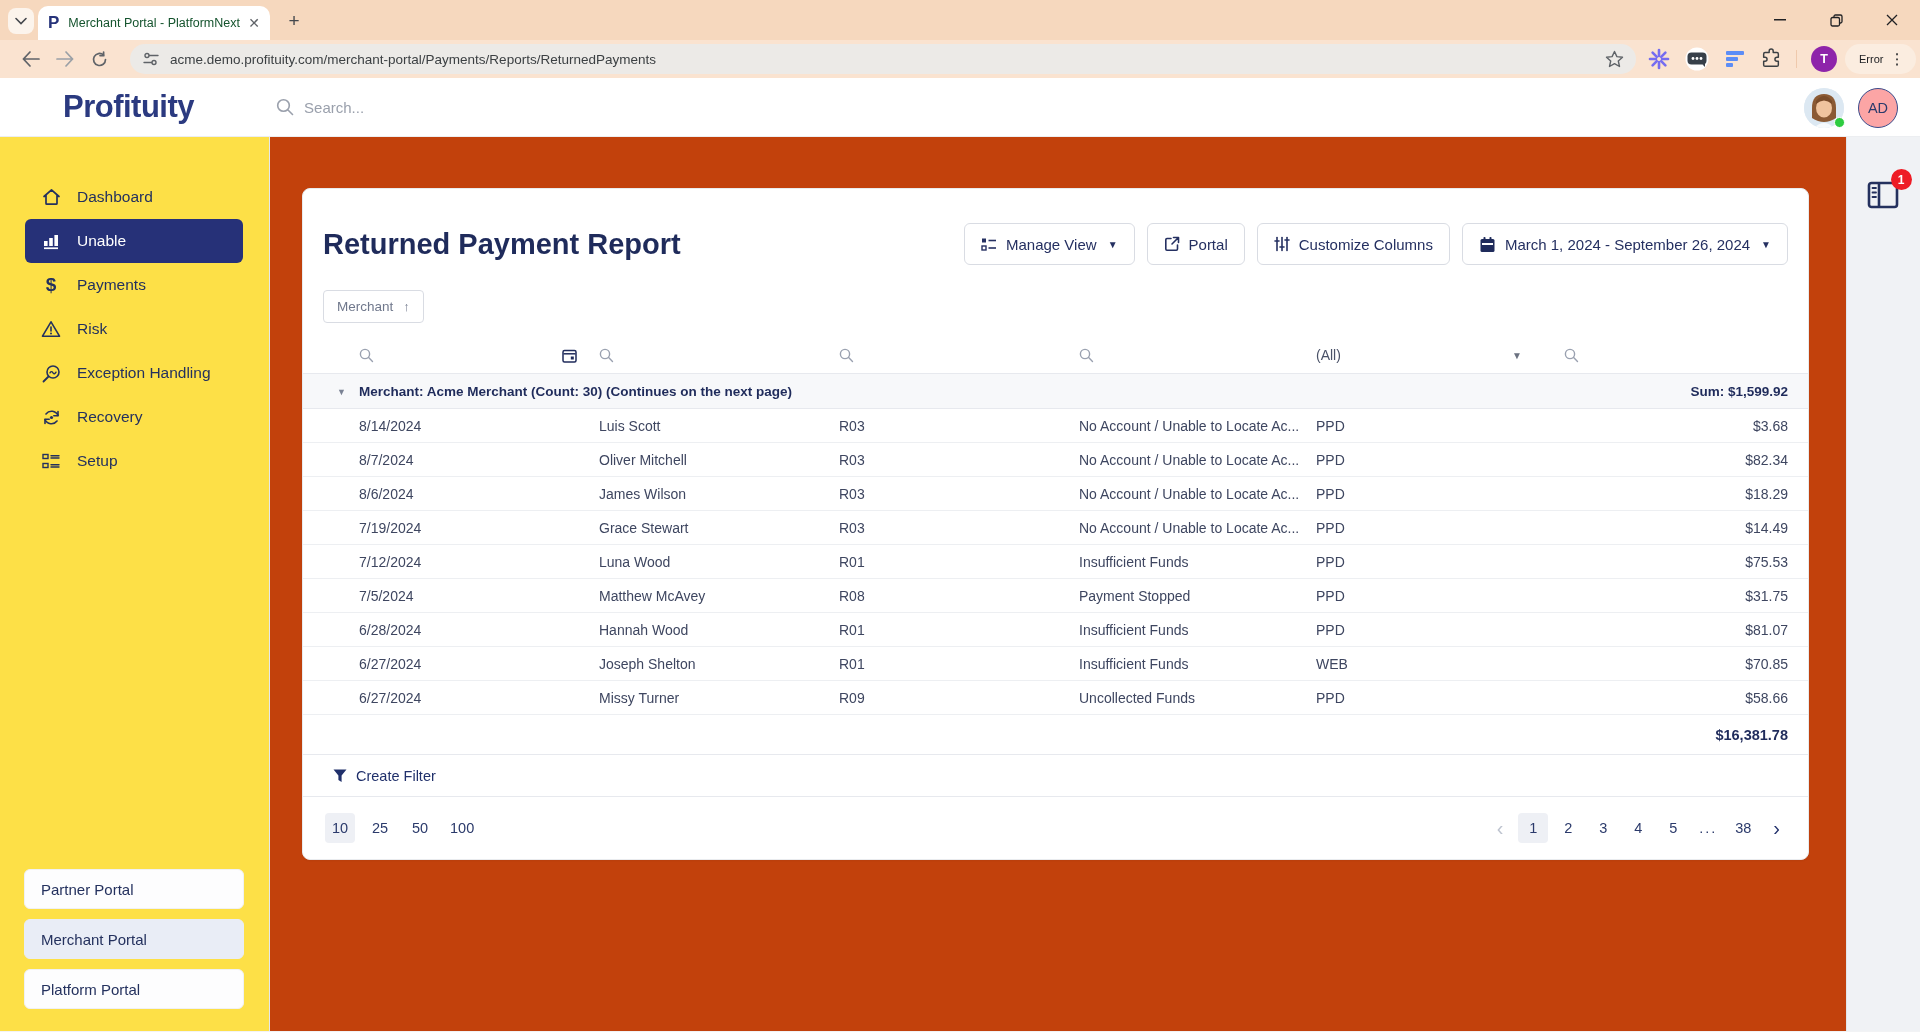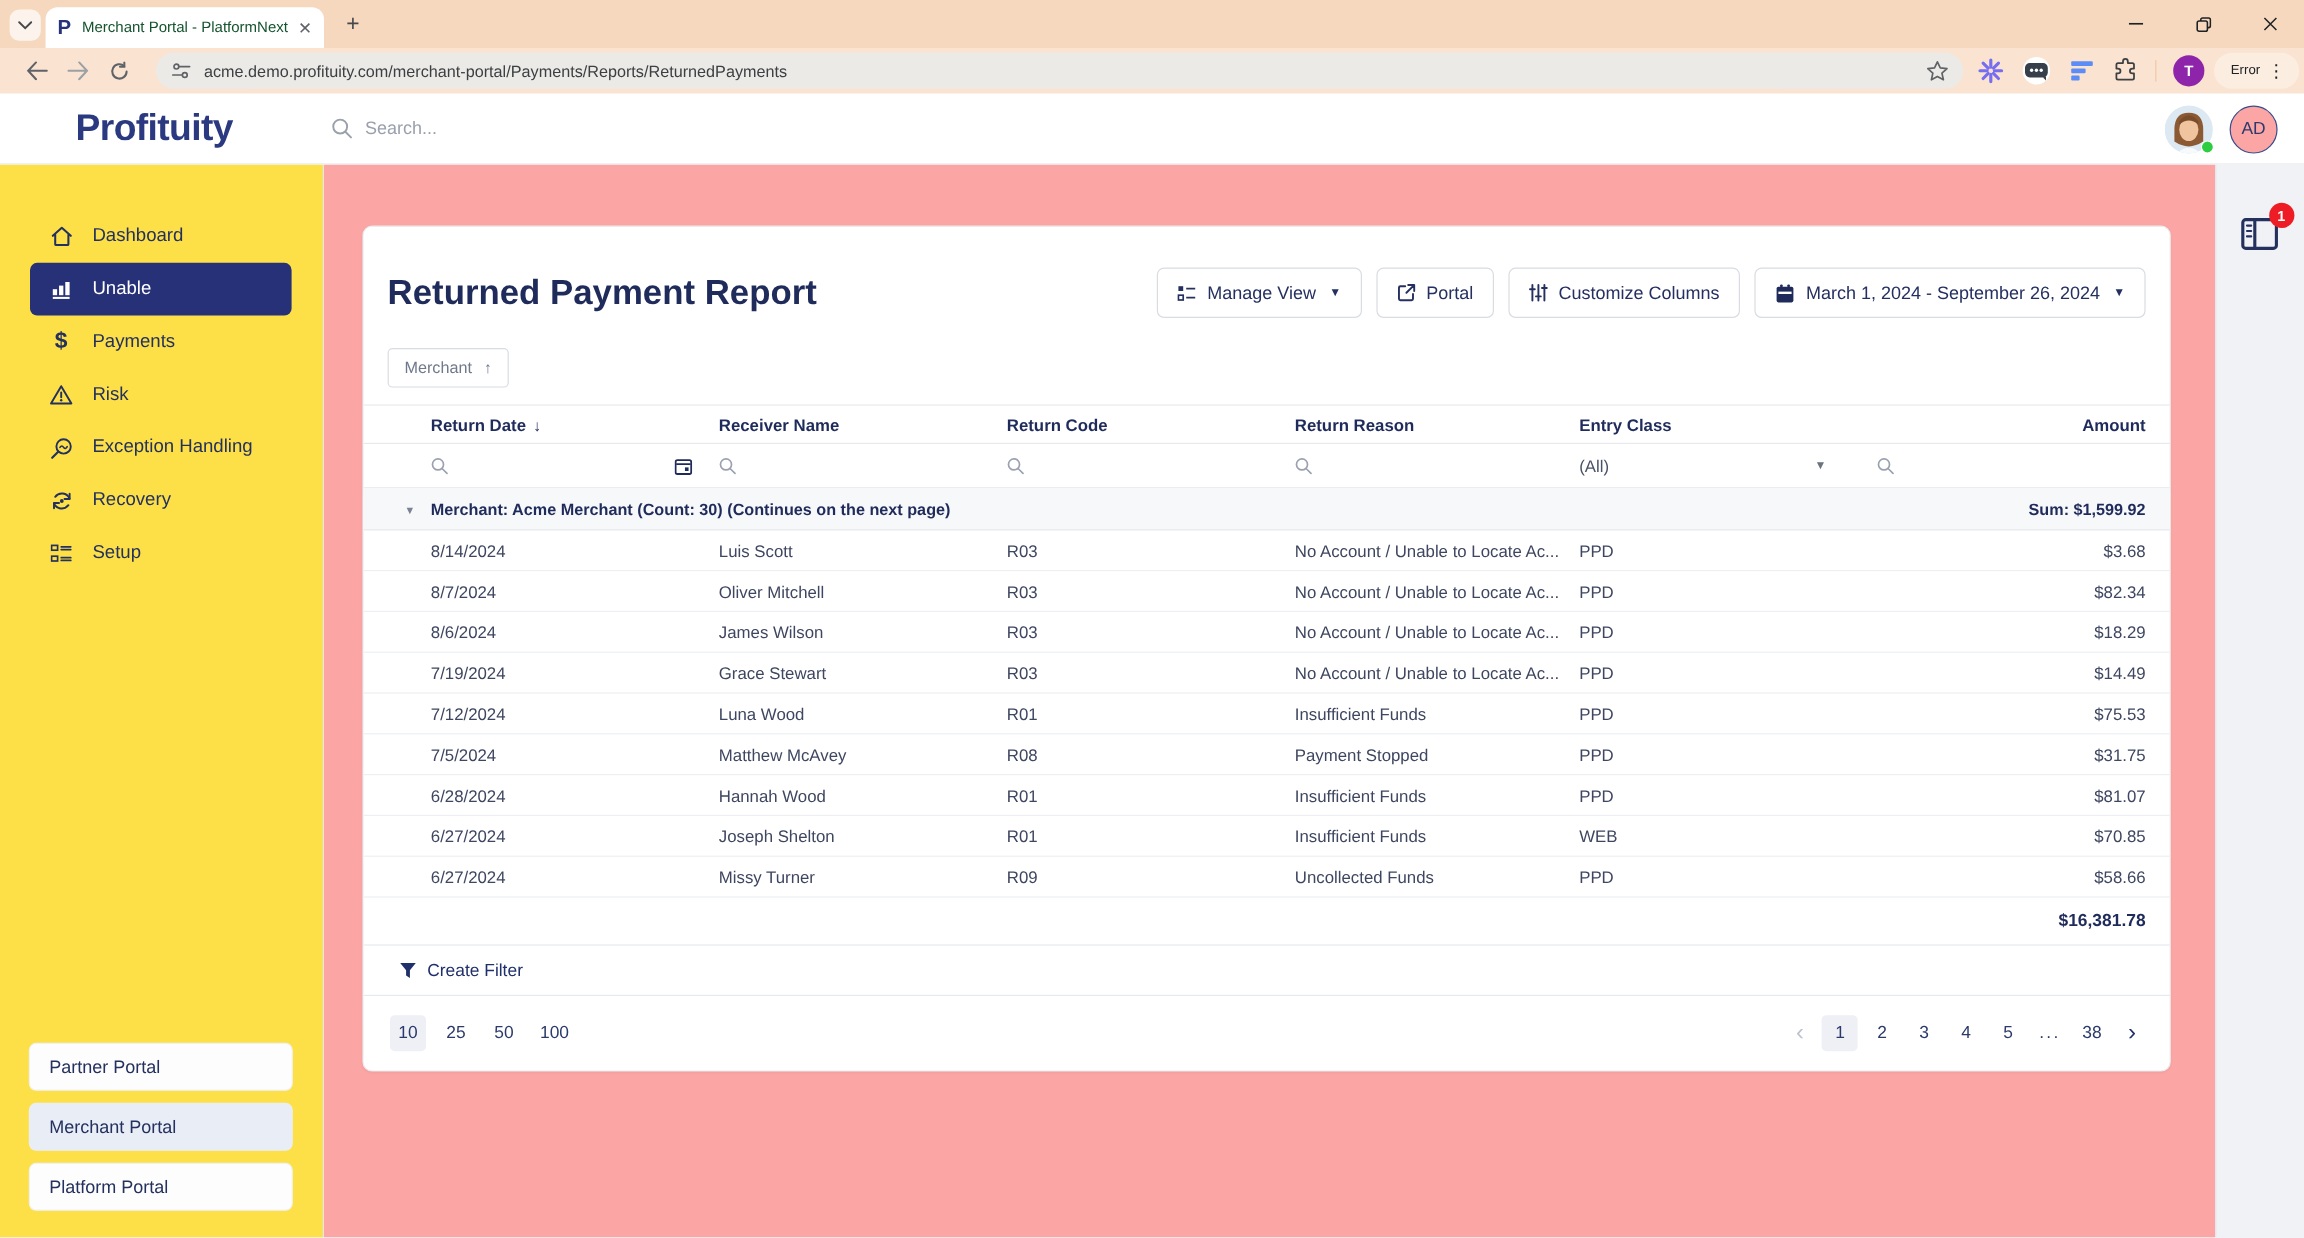--- a/index.html
+++ b/index.html
@@ -45,21 +45,21 @@
   .sidebar { width:270px; background:#fde047; border-right:1px solid #E5E7EB; display:flex; flex-direction:column; padding-top:38px; }
   .nav-item { height:44px; margin:0 26px 0 25px; padding-left:15px; border-radius:6px; display:flex; align-items:center; gap:15px; color:#24315E; font-size:15.5px; cursor:default; }
   .nav-item .ni-icon { width:22px; display:flex; justify-content:center; }
   .nav-item.selected { background:#263178; color:#FFFFFF; }
   .dollar-glyph { font-size:19px; font-weight:bold; }
   .side-spacer { flex:1; }
   .portal-btn { height:40px; margin:0 25px 10px 24px; border-radius:6px; background:#FDFDFE; border:1px solid #F0F1F4; display:flex; align-items:center; padding-left:16px; color:#24315E; font-size:15px; }
   .portal-btn.selected { background:#E9EDF6; border-color:#E9EDF6; }
   .portal-btn:last-child { margin-bottom:22px; }
 
-  .main { flex:1; background:#fca5a5; padding:51px 37px 0 32px; }
+  .main { flex:1; background:#c2410c; padding:51px 37px 0 32px; }
   .card { background:#FFFFFF; border:1px solid #E9EBEE; border-radius:8px; box-shadow:0 1px 2px rgba(20,30,60,.05); }
 
   .card-head { display:flex; justify-content:space-between; align-items:center; padding:34px 20px 0 20px; }
   .page-title { font-size:29px; font-weight:600; color:#1F2B5B; }
   .btn-row { display:flex; gap:12px; }
   .tbtn { height:42px; background:#fff; border:1px solid #D9DCE3; border-radius:6px; display:flex; align-items:center; gap:9px; padding:0 16px; font-size:15px; color:#253061; cursor:default; }
   .caret { font-size:10px; color:#253061; margin-left:2px; }
 
   .chip-row { padding:25px 20px 0 20px; }
   .chip { display:inline-flex; align-items:center; gap:10px; height:33px; border:1px solid #D9DCE3; border-radius:4px; padding:0 13px; color:#70788C; font-size:13.5px; background:#fff; }
@@ -356,28 +356,20 @@
 
       <div class="chip-row">
         <div class="chip">
           <span>Merchant</span>
           <span class="arrow">↑</span>
         </div>
       </div>
 
       <div class="tbl">
 
-        <div class="grid thead">
-          <div><span>Return Date</span><span class="sort-arrow">↓</span></div>
-          <div><span>Receiver Name</span></div>
-          <div><span>Return Code</span></div>
-          <div><span>Return Reason</span></div>
-          <div><span>Entry Class</span></div>
-          <div class="th-amount"><span>Amount</span></div>
-        </div>
 
         <div class="grid tfilter">
           <div class="fcell split">
             <svg width="15" height="15" viewBox="0 0 15 15">
                 <circle cx="6" cy="6" r="4.6" stroke="#9AA1B0" stroke-width="1.4" fill="none"></circle>
                 <path d="M9.6 9.6 L13.5 13.5" stroke="#9AA1B0" stroke-width="1.4" stroke-linecap="round"></path>
               </svg>
             <svg width="15" height="15" viewBox="0 0 15 15">
                 <rect x="1" y="2.5" width="13" height="11.5" rx="1.5" stroke="#1F2B5B" stroke-width="1.5" fill="none"></rect>
                 <path d="M1.5 5.8 H13.5" stroke="#1F2B5B" stroke-width="1.5"></path>

